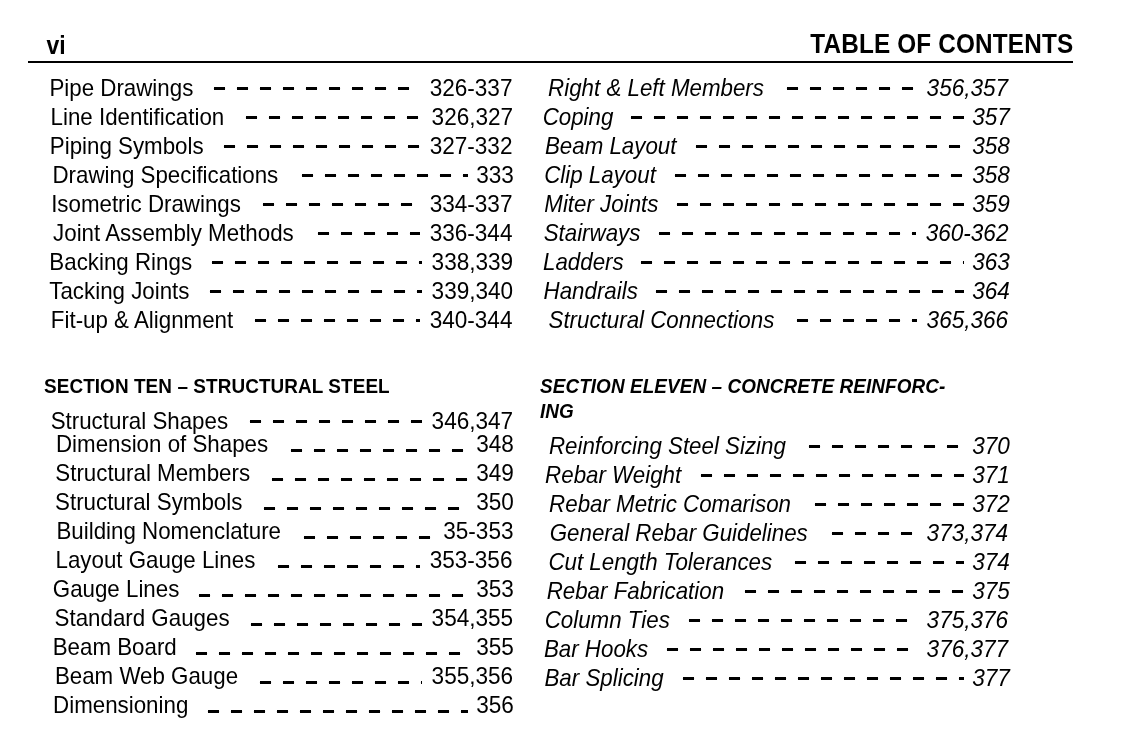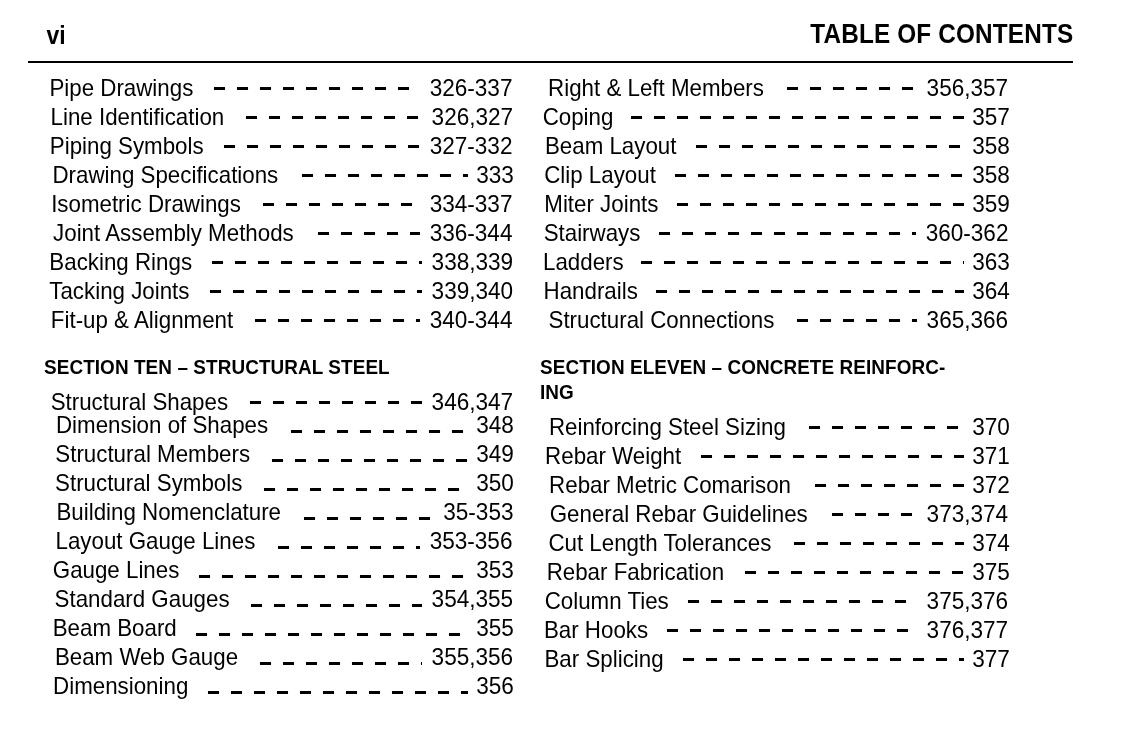--- a/index.html
+++ b/index.html
@@ -18,21 +18,21 @@
     position: relative;
     width: 1125px;
     height: 750px;
     box-sizing: border-box;
   }
 
   
   .header {
     position: absolute;
     left: 28px;
-    top: 12px;
+    top: 22px;
     width: 1045px;
     height: 36px;
     display: flex;
     align-items: flex-end;
     justify-content: space-between;
   }
   .folio {
     font-weight: bold;
     font-size: 25px;
     line-height: 26px;
@@ -64,24 +64,24 @@
     left: 0;
     top: 67px;
     width: 1011px;
     display: flex;
   }
   .col {
     width: 512px;
     box-sizing: border-box;
   }
   .col-left  { margin-left: 44px; }
-  .col-right { margin-left: 24px; }
+  .col-right { margin-left: 24px; font-style: italic; }
 
   .block { margin: 0; padding: 0; }
-  .block.spaced { margin-top: 26px; }
+  .block.spaced { margin-top: 45px; }
 
   
   .section-heading {
     font-weight: bold;
     font-size: 21px;
     line-height: 25px;
     letter-spacing: 0.1px;
     transform: scaleX(0.90);
     transform-origin: left top;
     width: 111%;

